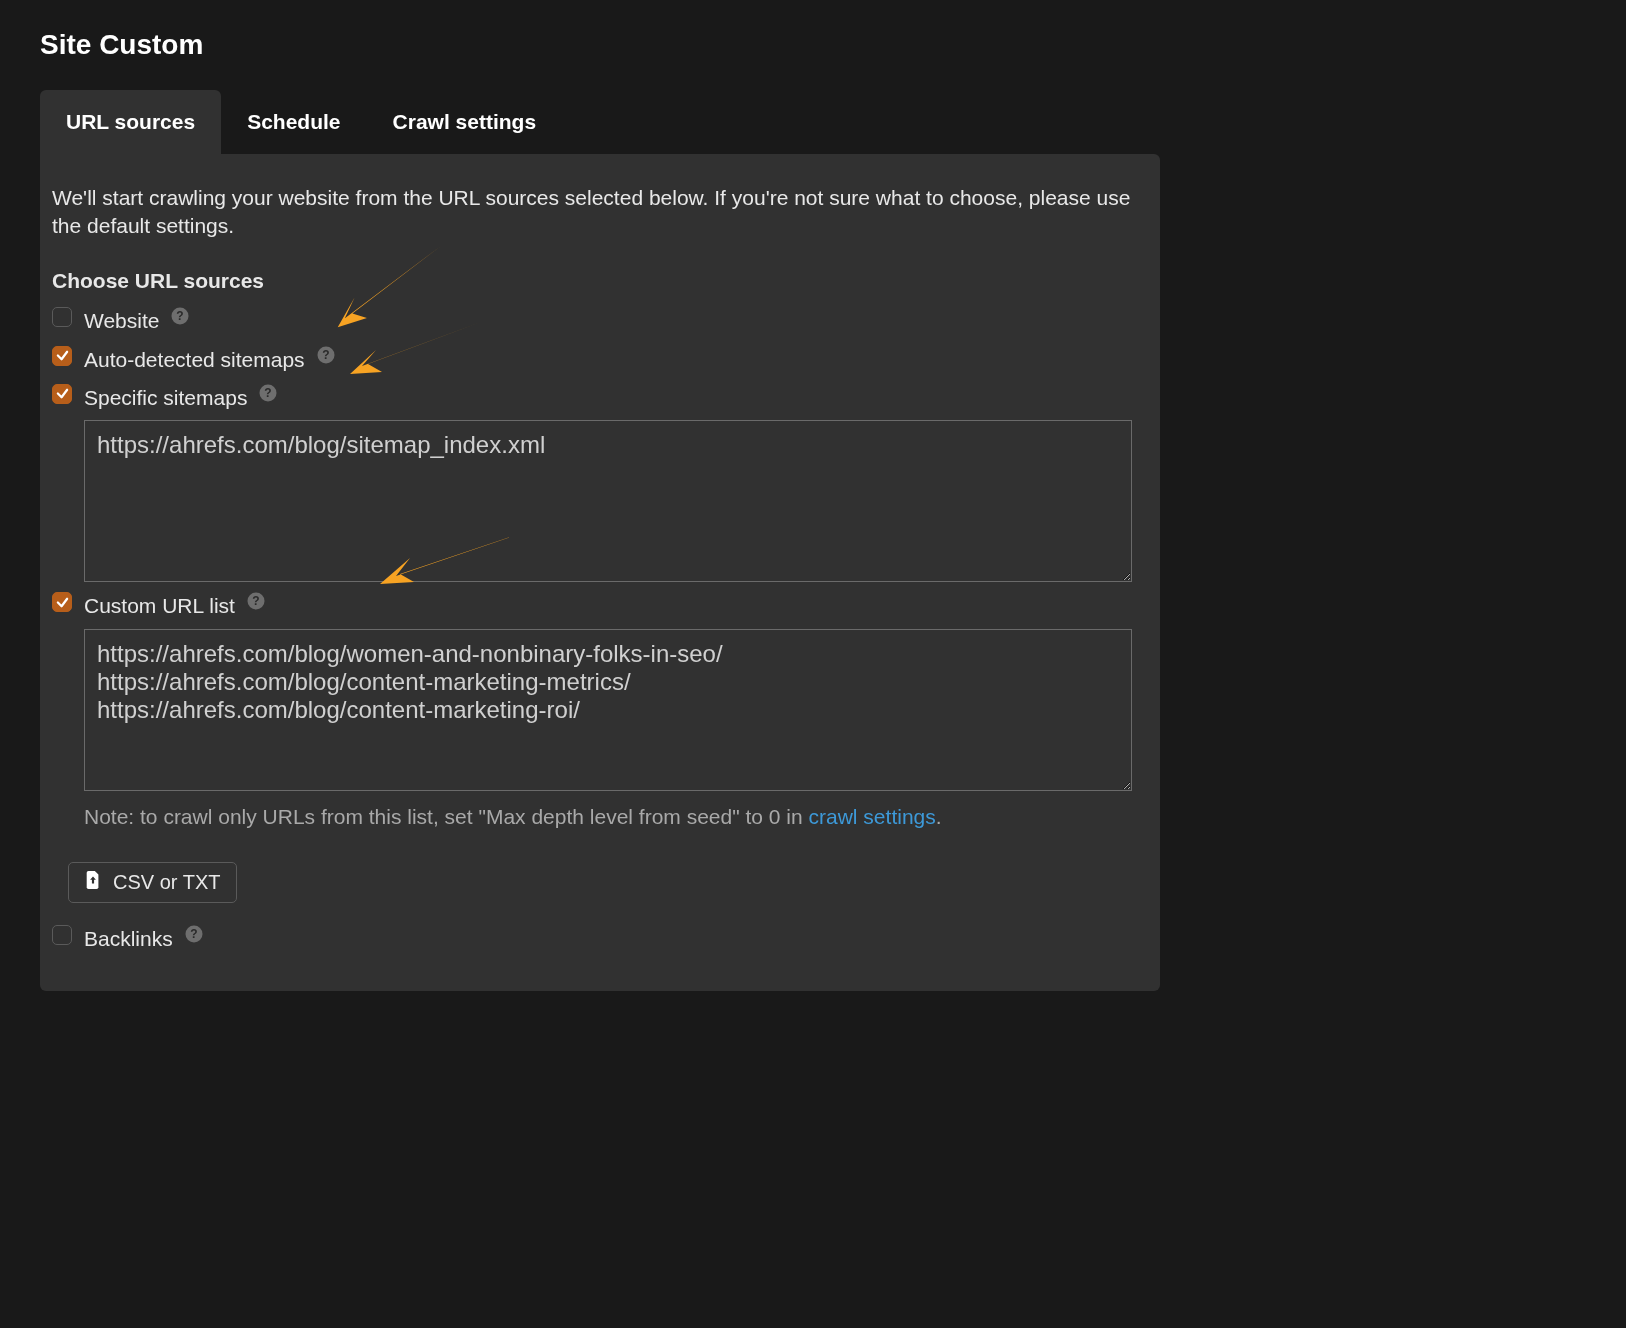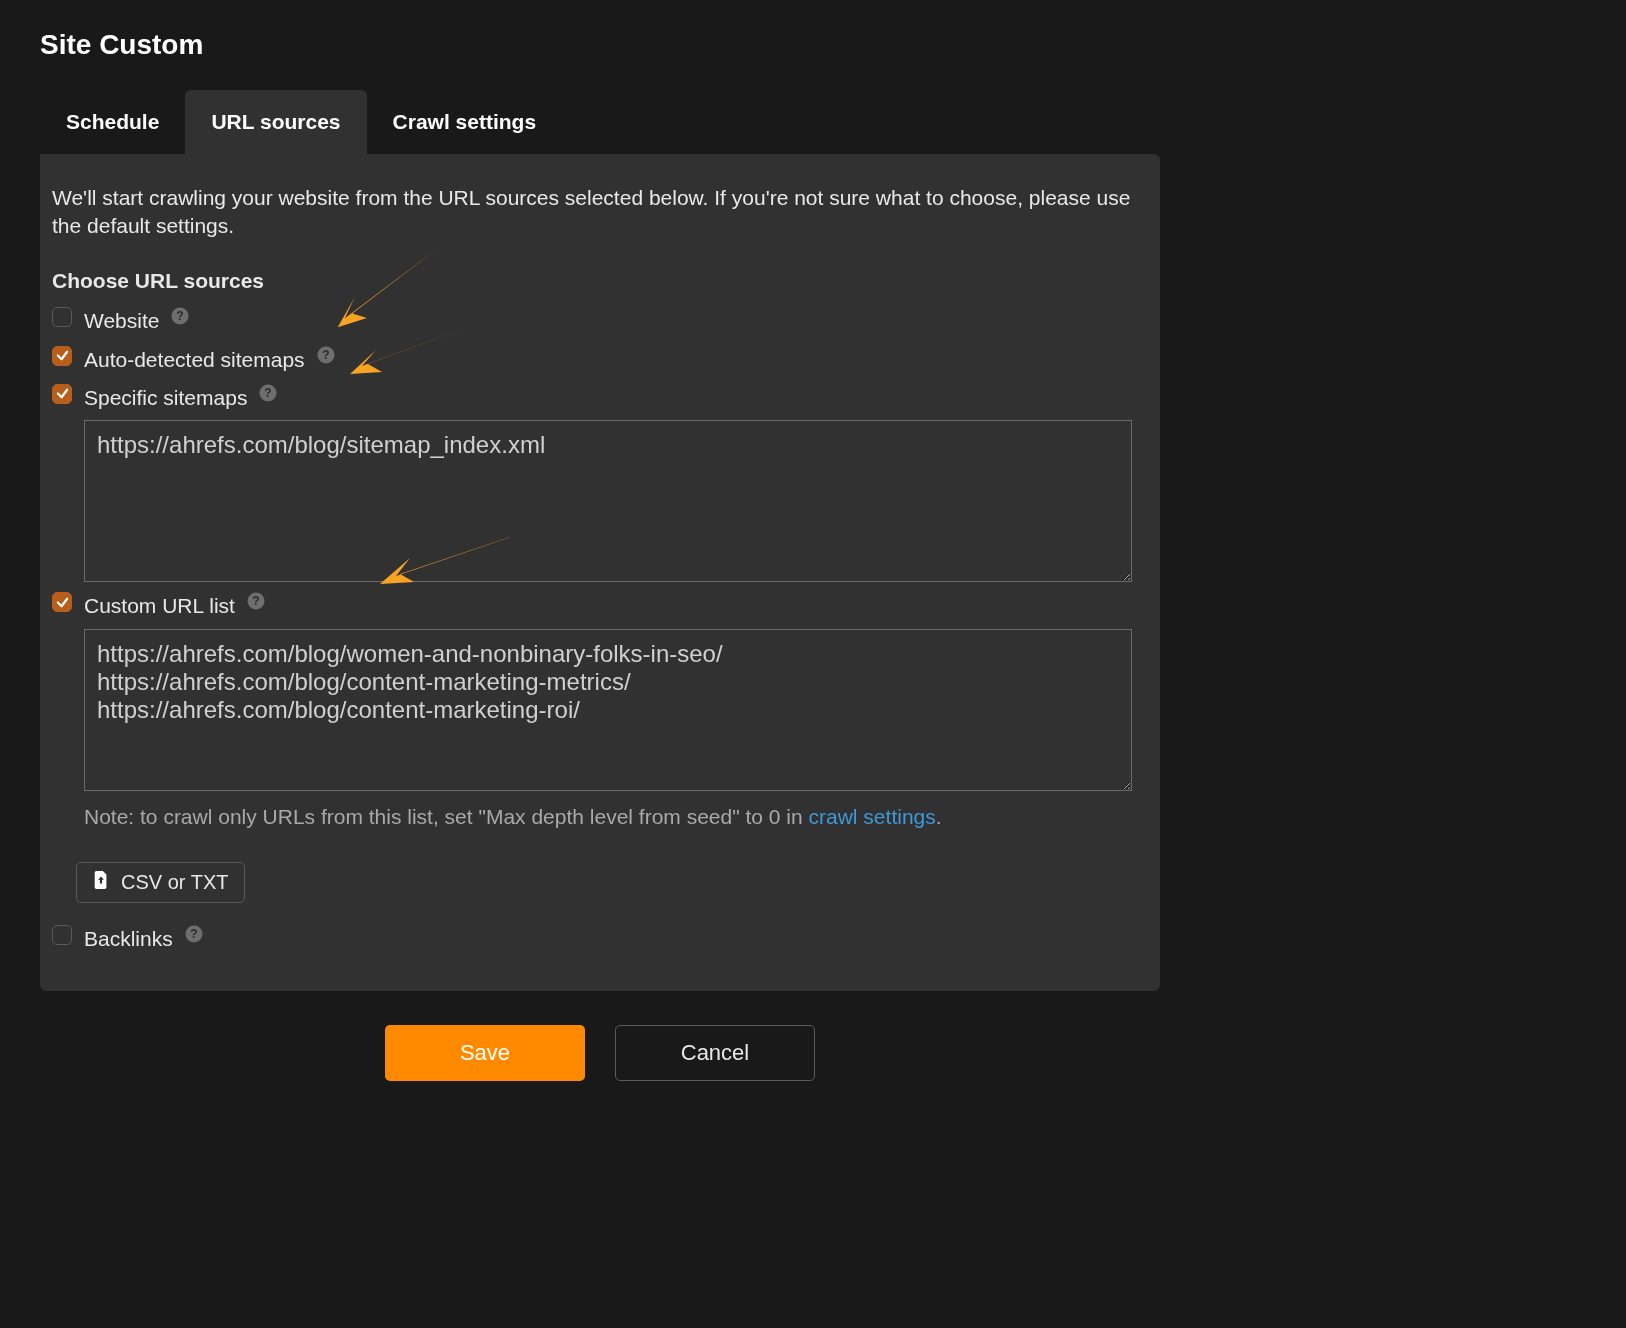--- a/index.html
+++ b/index.html
@@ -108,21 +108,21 @@
     padding: 10px 12px;
     resize: both;
     outline: none;
   }
   .note {
     margin: 12px 0 31px 32px;
     color: var(--text-muted);
   }
   a.inline-link { color: var(--link); text-decoration: none; }
   .upload-btn {
-    margin-left: 24px;
+    margin-left: 16px;
     display: inline-flex;
     align-items: flex-end;
     gap: 12px;
     padding: 8px 16px;
     border: 1px solid var(--border);
     border-radius: 5px;
     color: var(--text);
     cursor: pointer;
     background: transparent;
     font-size: 20px;
@@ -159,22 +159,22 @@
   }
   .arrow svg path { fill: var(--arrow); }
 </style>
 </head>
 <body>
 
 <div class="canvas">
   <h1 class="page-title">Site Custom</h1>
 
   <div class="tabs">
+    <div class="tab active">URL sources</div>
     <div class="tab">Schedule</div>
-    <div class="tab active">URL sources</div>
     <div class="tab">Crawl settings</div>
   </div>
 
   <div class="panel">
 
     
     <div class="arrow" style="left:280px; top:90px;">
       <svg width="130" height="90" viewBox="0 0 130 90">
           <path d="M125 8 L22 70 L34 50 L14 78 L44 72 L30 66 L125 8 Z" transform="rotate(-6 65 45)"></path>
         </svg>
@@ -283,17 +283,13 @@
       <span class="help-icon">
         <svg viewBox="0 0 18 18">
             <circle cx="9" cy="9" r="8.5"></circle>
             <text x="9" y="13" text-anchor="middle" font-size="12">?</text>
           </svg>
       </span>
     </div>
 
   </div>
 
-  <div class="footer-buttons">
-    <button class="btn btn-primary">Save</button>
-    <button class="btn btn-secondary">Cancel</button>
-  </div>
 </div>
 
 </body></html>

